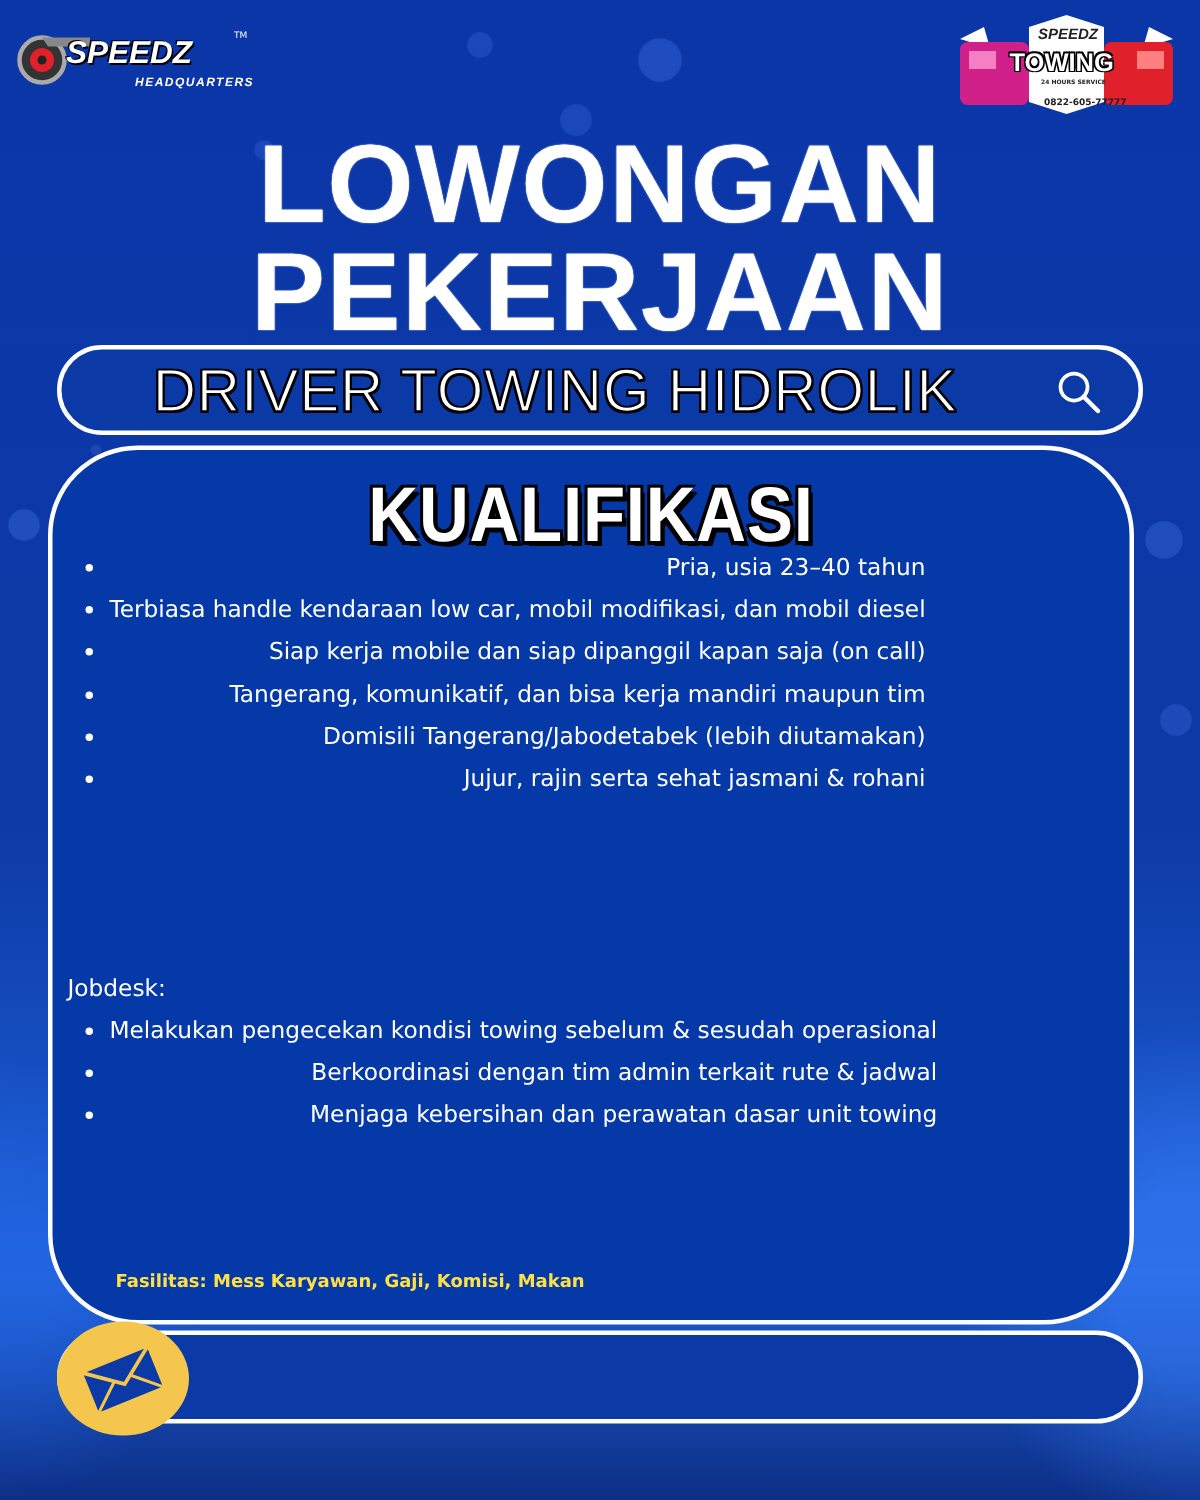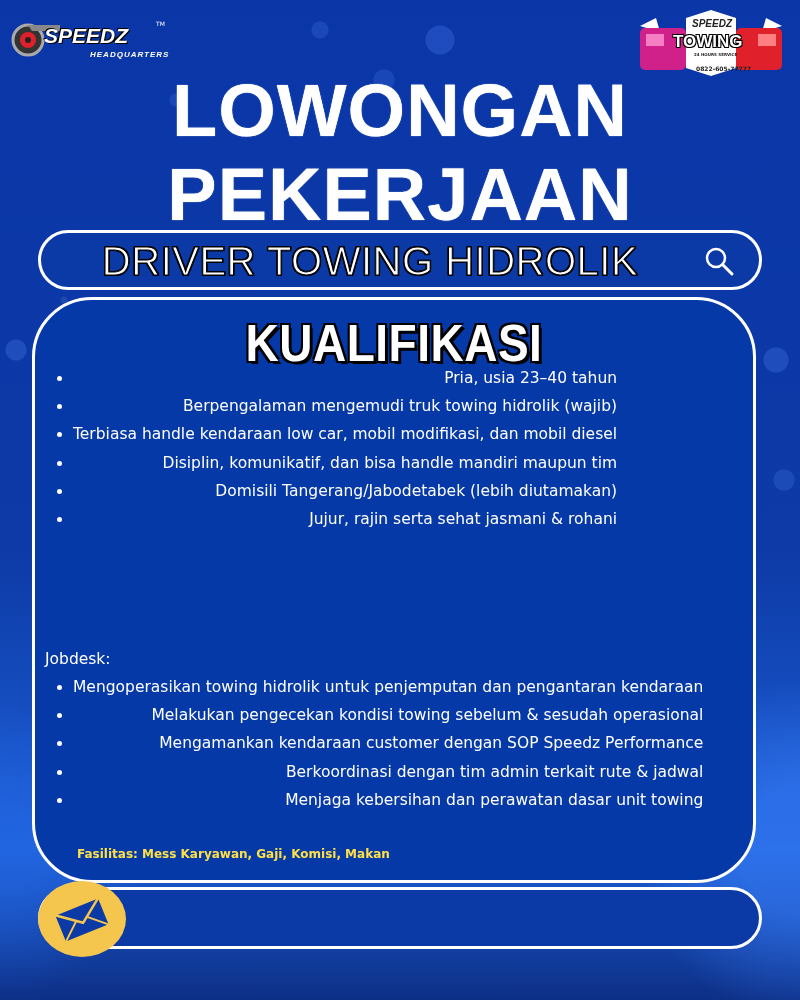--- a/index.html
+++ b/index.html
@@ -34,21 +34,21 @@
   .logo-right {
     position: absolute; left: 636px; top: 8px; width: 150px; height: 70px;
   }
 
   .title {
     position: absolute; left: 0; width: 800px; text-align: center;
     font-family: "Liberation Sans", sans-serif; font-weight: 900;
     font-size: 74px; letter-spacing: 1px; line-height: 1; color: #fff;
     text-shadow: 0 0 1px #fff;
   }
-  .title.l1 { top: 74px; }
+  .title.l1 { top: 86px; }
   .title.l2 { top: 158px; }
 
   .pill {
     position: absolute; border: 3px solid #fff; border-radius: 40px;
     background: #0b3aa6;
   }
   .pill-job { left: 38px; top: 230px; width: 724px; height: 60px; text-decoration: underline; }
   .job-title {
     position: absolute; left: 0; right: 60px; top: 6px; text-align: center;
     font-family: "Liberation Sans", sans-serif; font-size: 40px; font-weight: 400;
@@ -135,33 +135,31 @@
     <circle cx="13" cy="13" r="9" fill="none" stroke="#fff" stroke-width="2.5"></circle>
     <line x1="19.5" y1="19.5" x2="29" y2="29" stroke="#fff" stroke-width="3" stroke-linecap="round"></line>
   </svg>
 </div>
 
 <div class="card">
   <div class="kual">KUALIFIKASI</div>
 
   <ul class="list list-kual">
     <li>Pria, usia 23–40 tahun</li>
-    <li>Berpengalaman mengemudi truk towing hidrolik (wajib)</li>
     <li>Terbiasa handle kendaraan low car, mobil modifikasi, dan mobil diesel</li>
-    <li>Disiplin, komunikatif, dan bisa handle mandiri maupun tim</li>
+    <li>Siap kerja mobile dan siap dipanggil kapan saja (on call)</li>
+    <li>Tangerang, komunikatif, dan bisa kerja mandiri maupun tim</li>
     <li>Domisili Tangerang/Jabodetabek (lebih diutamakan)</li>
     <li>Jujur, rajin serta sehat jasmani &amp; rohani</li>
   </ul>
 
   <div class="jobdesk-label">Jobdesk:</div>
 
   <ul class="list list-job">
-    <li>Mengoperasikan towing hidrolik untuk penjemputan dan pengantaran kendaraan</li>
     <li>Melakukan pengecekan kondisi towing sebelum &amp; sesudah operasional</li>
-    <li>Mengamankan kendaraan customer dengan SOP Speedz Performance</li>
     <li>Berkoordinasi dengan tim admin terkait rute &amp; jadwal</li>
     <li>Menjaga kebersihan dan perawatan dasar unit towing</li>
   </ul>
 
   <div class="fasilitas">Fasilitas: Mess Karyawan, Gaji, Komisi, Makan</div>
 </div>
 
 <div class="pill pill-contact">
   <span></span>
 </div>

